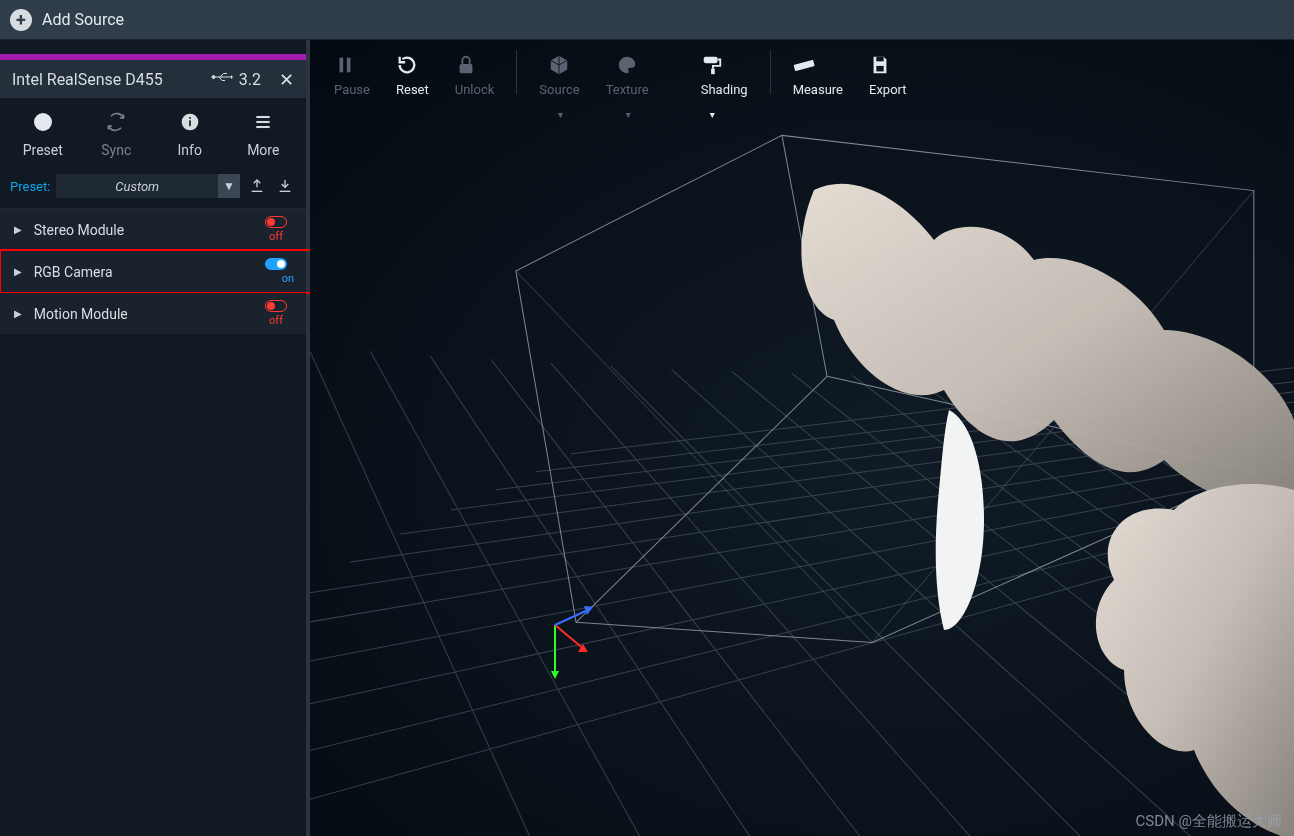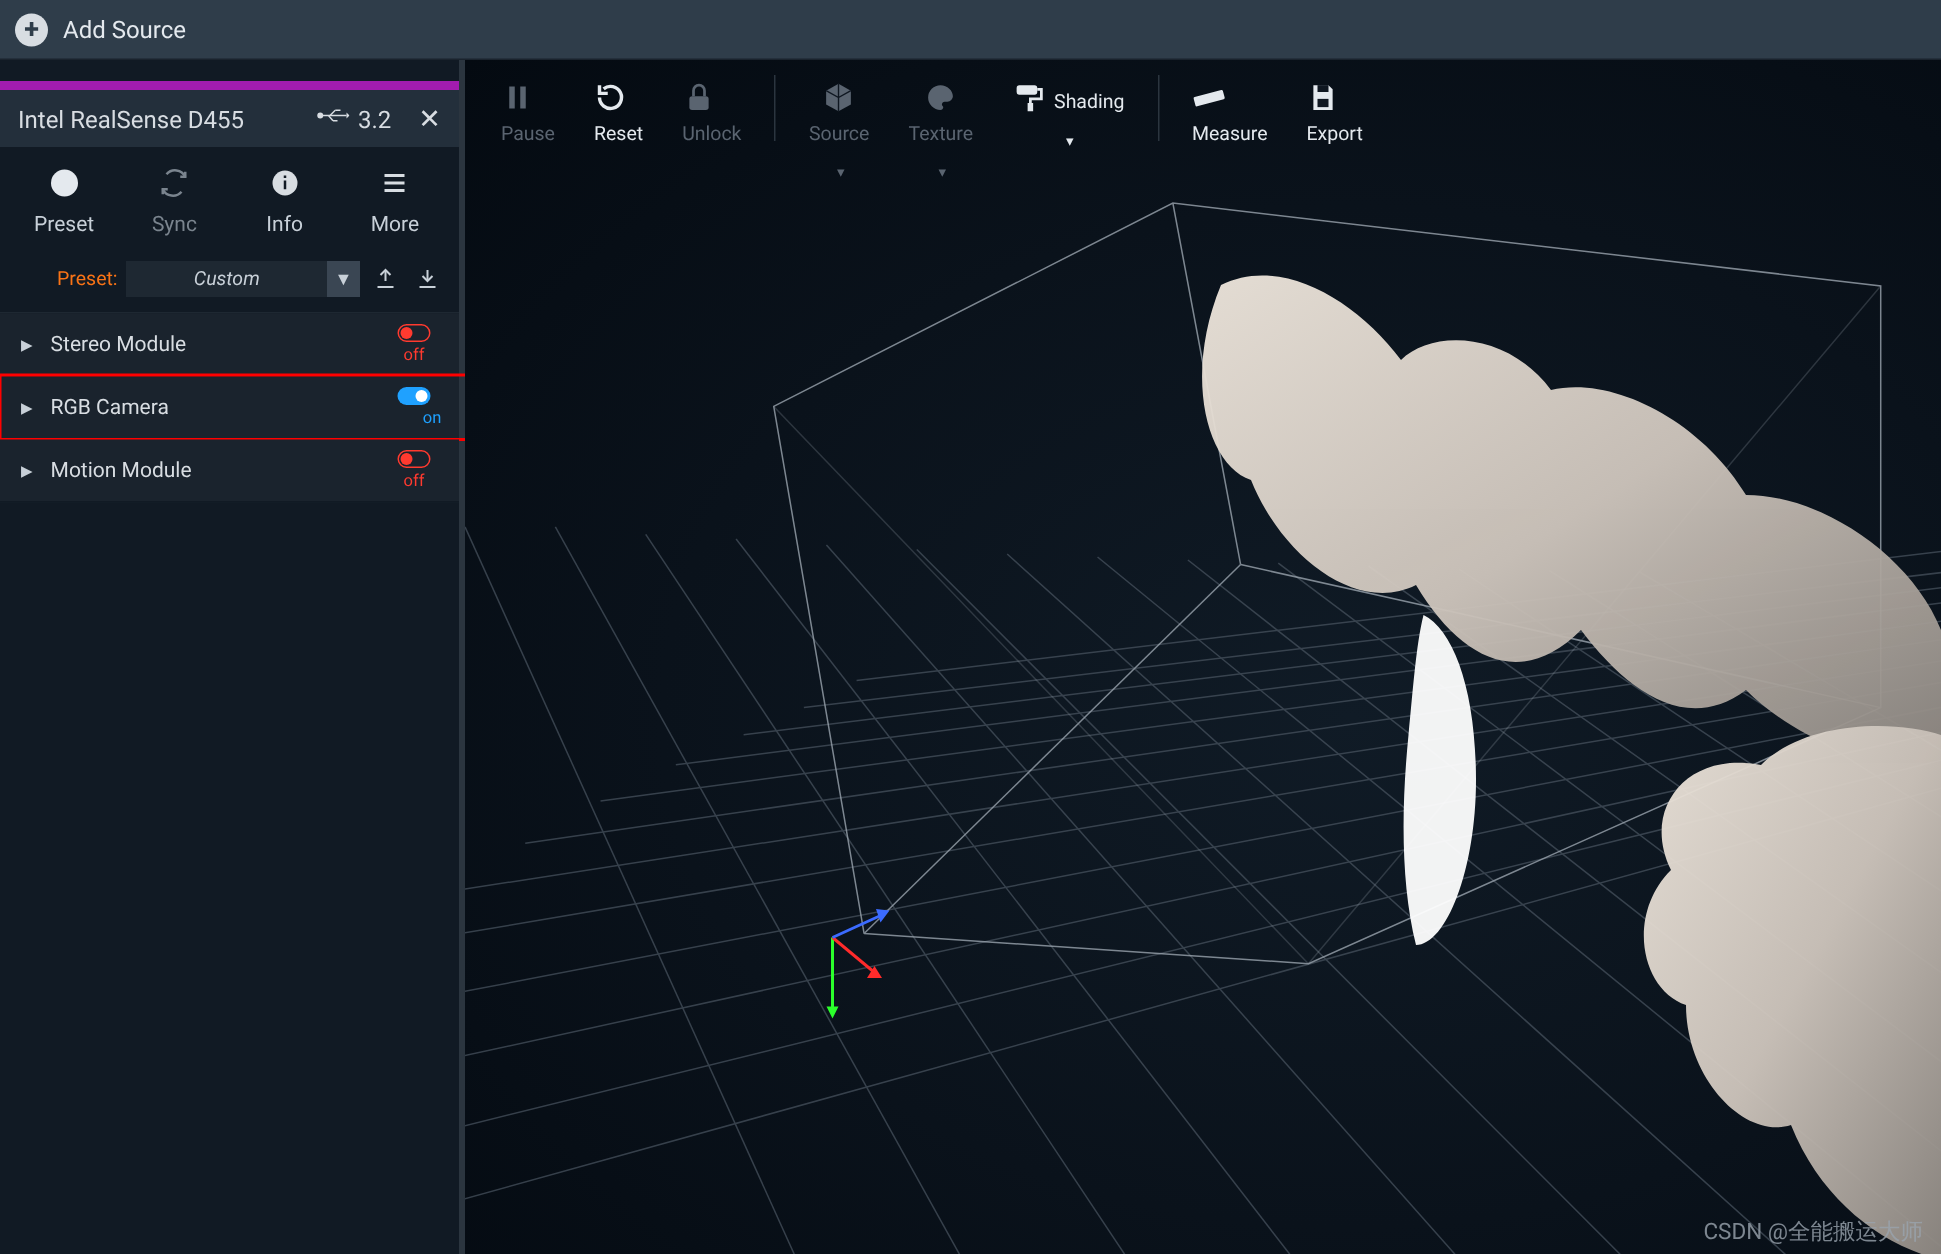--- a/index.html
+++ b/index.html
@@ -23,21 +23,21 @@
   .usb svg { width:22px; height:14px; }
   .close-x { color:#d8dde2; font-size:18px; cursor:pointer; }
 
   .actionrow { display:flex; justify-content:space-around; padding:14px 6px 10px; background:#111a24; }
   .actbtn { display:flex; flex-direction:column; align-items:center; gap:10px; cursor:pointer; color:#c8d0d8; font-size:14px; width:70px;}
   .actbtn .ic { width:20px; height:20px; display:flex; align-items:center; justify-content:center;}
   .actbtn .dot { width:18px; height:18px; border-radius:50%; background:#e4e9ee; }
   .actbtn.dim { color:#7a848e; }
 
   .presetrow { display:flex; align-items:center; gap:6px; padding:6px 10px 10px; background:#111a24; border-bottom:1px solid #1e2832;}
-  .presetrow label { font-size:13px; color:#f97316;margin-left:28px; }
+  .presetrow label { font-size:13px; color:#0ea5e9; }
   .presetsel { flex:1; display:flex; align-items:center;font-style:italic; }
   .presetsel .box { flex:1; height:24px; background:#1e2832; display:flex; align-items:center; justify-content:center; font-size:13px; cursor:pointer;}
   .presetsel .arrow { width:22px; height:24px; background:#3a4653; display:flex; align-items:center; justify-content:center; font-size:12px; cursor:pointer;}
   .iconbtn-sm { width:22px; height:22px; display:flex; align-items:center; justify-content:center; cursor:pointer; color:#c8d0d8;}
 
   .modrow { display:flex; align-items:center; padding:0 14px; height:42px; background:#1a232d; border-bottom:1px solid #111a24; position:relative; cursor:pointer;}
   .modrow .tri { font-size:10px; margin-right:12px; color:#c8d0d8; }
   .modrow .name { font-size:14px; color:#d8dde2; flex:1;}
   .modrow .state { display:flex; flex-direction:column; align-items:center; width:32px;}
   .modrow .tog { width:22px; height:12px; border-radius:6px; position:relative;}
@@ -247,21 +247,21 @@
             <span class="tic">
                 <svg viewBox="0 0 24 24" fill="#5a6470">
                   <path d="M12 3a9 9 0 1 0 0 18c1 0 2-1 2-2s-1-1-1-2 1-2 2-2h2a4 4 0 0 0 4-4c0-4-4-8-9-8z"></path>
                 </svg>
               </span>
             <span>Texture</span>
           </div>
           <span class="chev">▾</span>
         </div>
         <div class="tbtn enabled dd">
-          <div style="display:flex;flex-direction:row;align-items:flex-end;gap:6px;">
+          <div style="display:flex;flex-direction:column;align-items:flex-start;gap:6px;margin-left:26px;">
             <span class="tic">
                 <svg viewBox="0 0 24 24" fill="#e4e9ee">
                   <rect x="3" y="3" width="15" height="7" rx="2"></rect>
                   <path d="M18 6h3v7h-8v3" fill="none" stroke="#e4e9ee" stroke-width="2"></path>
                   <rect x="11" y="16" width="4" height="6"></rect>
                 </svg>
               </span>
             <span>Shading</span>
           </div>
           <span class="chev">▾</span>

